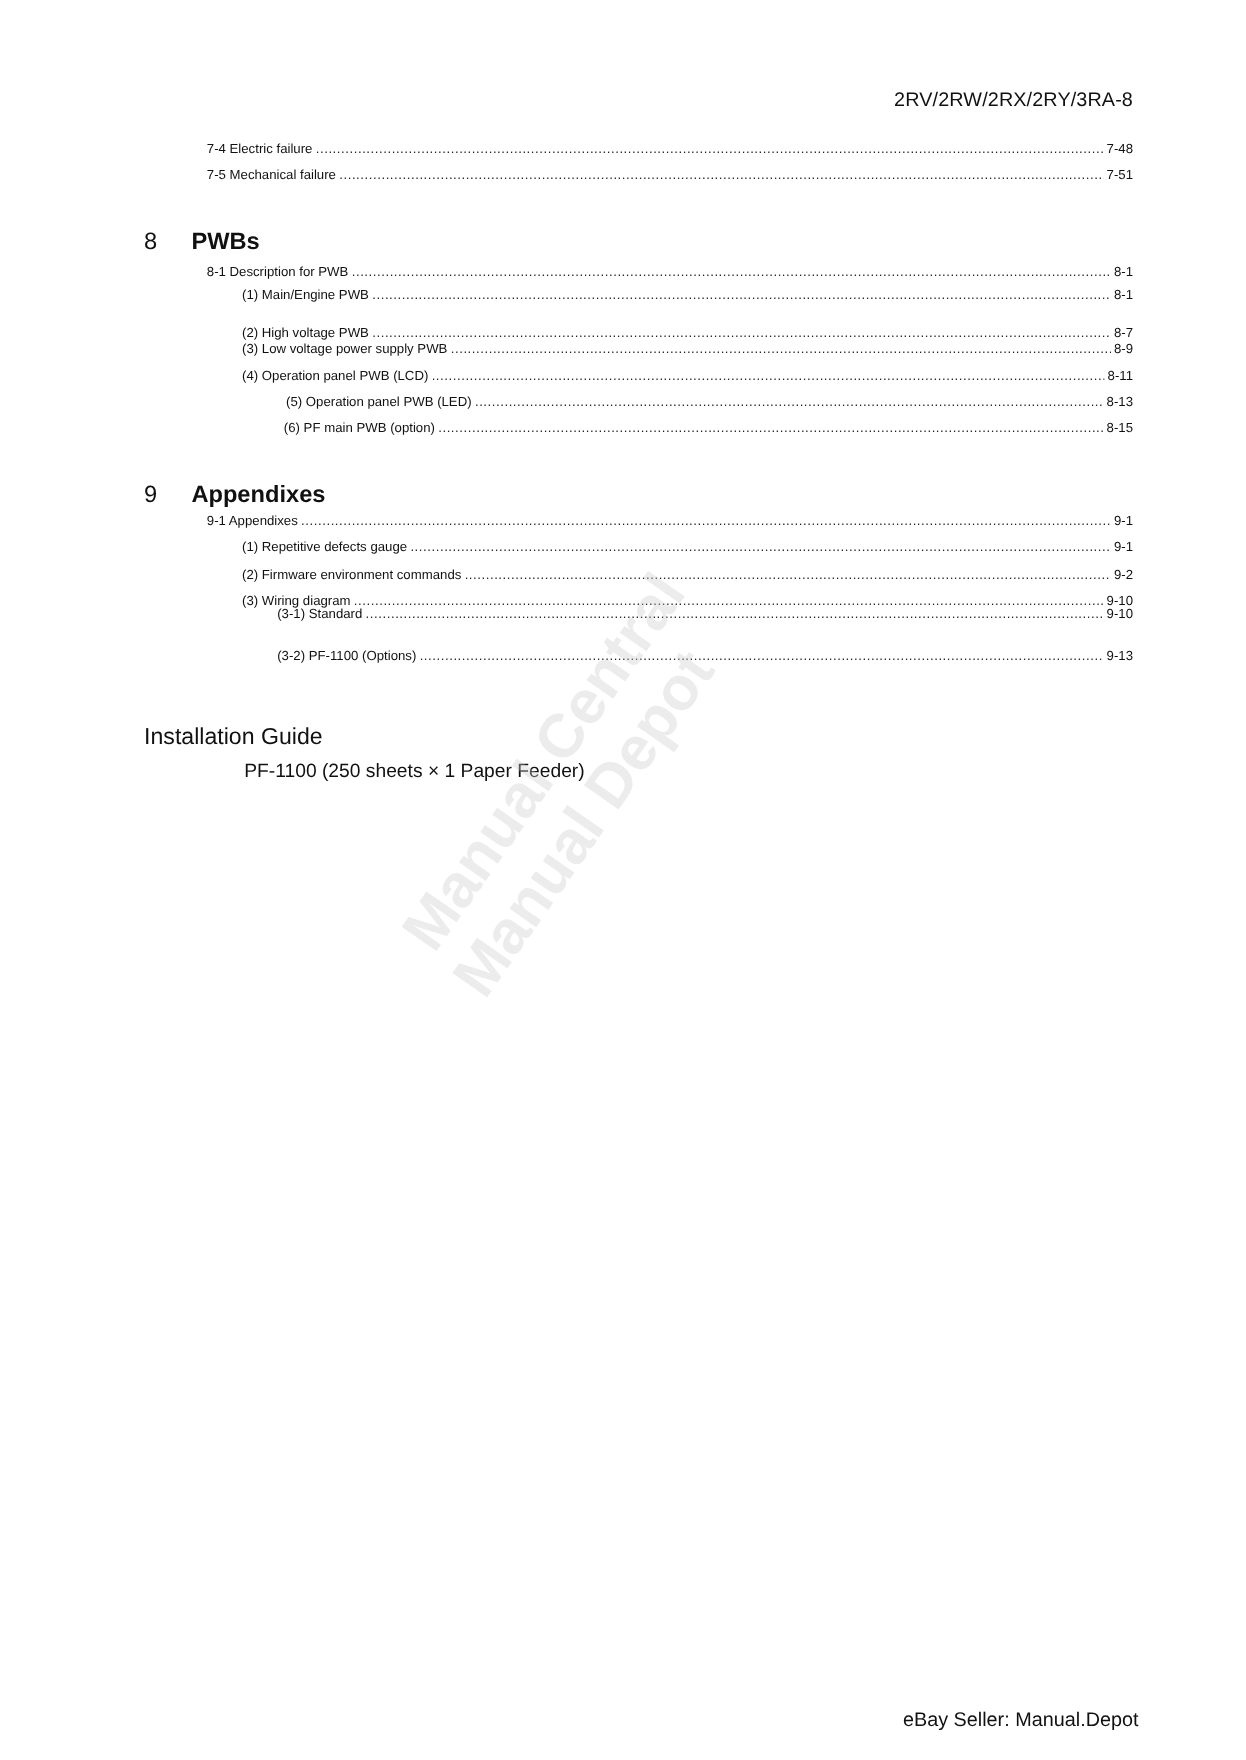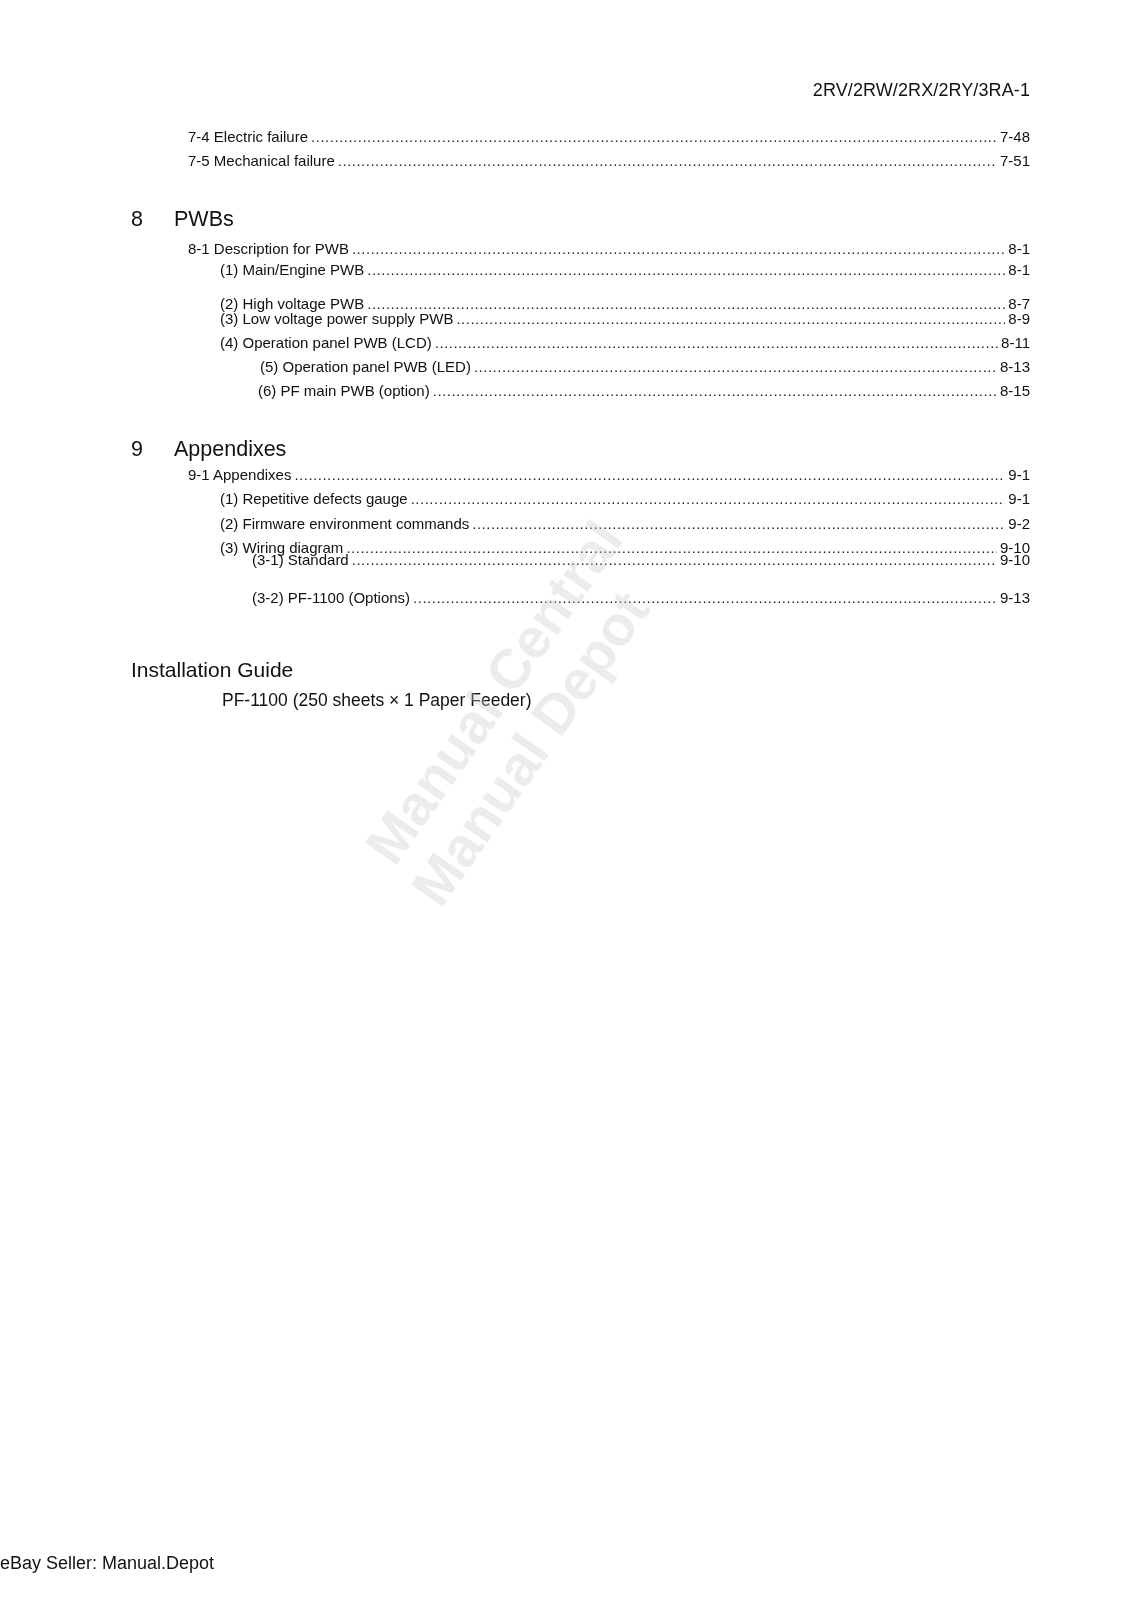--- a/index.html
+++ b/index.html
@@ -5,50 +5,50 @@
     html, body { margin: 0; padding: 0; }
     body {
       width: 1133px; height: 1600px; background: #ffffff; position: relative; overflow: hidden;
       font-family: "Liberation Sans", sans-serif; color: #111111;
     }
     .page-header {
       position: absolute; right: 103px; top: 80px; font-size: 18px; letter-spacing: 0.1px;
     }
     .toc-row {
       position: absolute; right: 103px; height: 24px; display: flex; align-items: baseline;
-      font-size: 15px; white-space: nowrap;
+      font-size: 12px; white-space: nowrap;
     }
     .toc-row .lbl { flex: 0 0 auto; }
     .toc-row .dots {
       flex: 1 1 auto; overflow: hidden; margin: 0 3px; color: #222;
       letter-spacing: 0.5px;
     }
     .toc-row .dots::before {
       content: "........................................................................................................................................................................................................................................................................................................";
     }
     .toc-row .pg { flex: 0 0 auto; }
     .chapter {
       position: absolute; font-size: 21.5px; white-space: nowrap;
     }
     .chapter .num { position: absolute; left: 0; }
-    .chapter .title { position: absolute; left: 43px; }
+    .chapter .title { position: absolute; left: 43px; font-weight: bold; }
     .install-title { position: absolute; left: 131px; top: 658px; font-size: 21px; }
     .install-sub { position: absolute; left: 222px; top: 690px; font-size: 17.5px; }
     .footer {
-      position: absolute; left: 0; width: 1035px; text-align: left; top: 1553px; font-size: 18px;
+      position: absolute; left: 0; width: 1035px; text-align: right; top: 1553px; font-size: 18px;
     }
     .watermark {
       position: absolute; font-size: 56px; font-weight: bold; color: rgba(200,200,200,0.35);
       transform: rotate(-55deg); transform-origin: left top; white-space: nowrap; pointer-events: none;
     }
   </style>
 </head>
 <body>
 
-<div class="page-header">2RV/2RW/2RX/2RY/3RA-1</div>
+<div class="page-header">2RV/2RW/2RX/2RY/3RA-8</div>
 
 <div class="toc-row" style="left:188px; top:128px;">
   <span class="lbl">7-4 Electric failure</span>
   <span class="dots"></span>
   <span class="pg">7-48</span>
 </div>
 <div class="toc-row" style="left:188px; top:152px;">
   <span class="lbl">7-5 Mechanical failure</span>
   <span class="dots"></span>
   <span class="pg">7-51</span>

